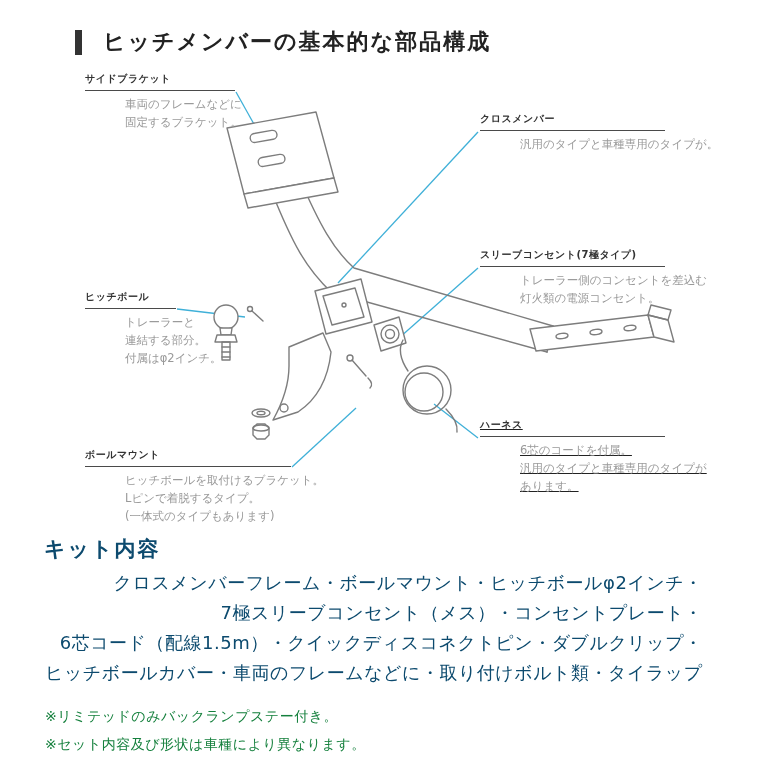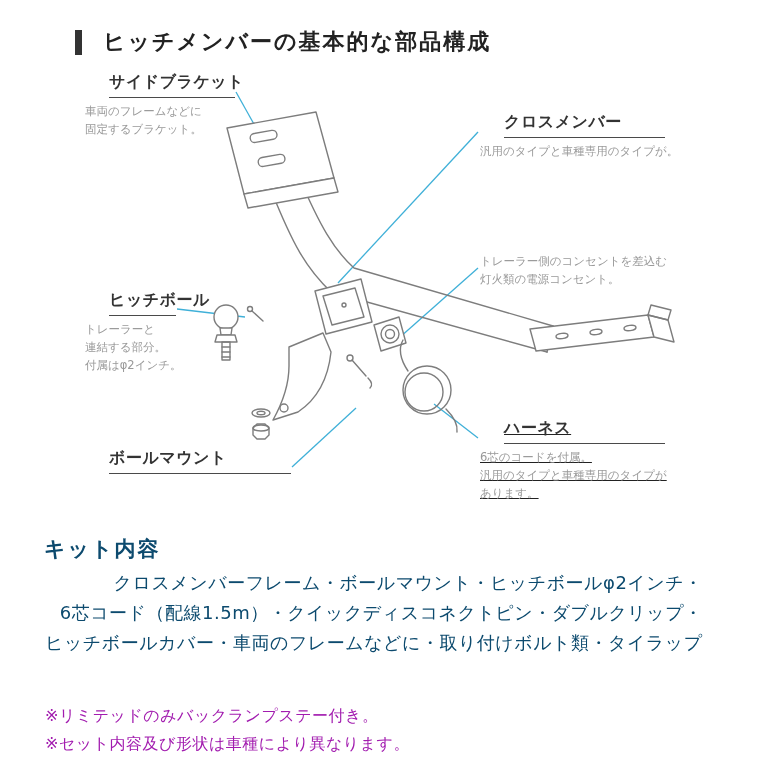--- a/index.html
+++ b/index.html
@@ -13,47 +13,47 @@
   .svg-layer { position:absolute; left:0; top:0; }
 
   
   .title-row { position:absolute; left:75px; top:27px; display:flex; align-items:center; gap:21px; }
   .title-bar { width:7px; height:25px; background:#333; flex:0 0 auto; }
   .page-title { font-size:22px; font-weight:bold; color:#222; letter-spacing:2px; white-space:nowrap; }
 
   
   .callout { position:absolute; }
   .callout-label {
-    font-size:16px; font-weight:bold; color:#333;
+    font-size:10px; font-weight:bold; color:#333;
     padding-bottom:4px; border-bottom:1.5px solid #4a4a4a;
-    letter-spacing:0.5px; white-space:nowrap;margin-left:24px;
+    letter-spacing:0.5px; white-space:nowrap;
   }
   .callout-desc { padding-top:5px; font-size:11.5px; color:#999; line-height:1.55; }
-  .callout-desc span { display:block; white-space:nowrap; }
+  .callout-desc span { display:block; white-space:nowrap;margin-left:40px; }
 
   .co-side    { left:85px;  top:72px;  width:150px; }
   .co-cross   { left:480px; top:112px; width:185px; }
   .co-sleeve  { left:480px; top:248px; width:185px; }
   .co-ball    { left:85px;  top:290px; width:91px;  }
   .co-harness { left:480px; top:418px; width:185px;text-decoration:underline; }
   .co-mount   { left:85px;  top:448px; width:206px; }
 
   
   .kit-heading {
     position:absolute; left:44px; top:535px;
     font-size:21px; font-weight:bold; color:#0c4a6e; letter-spacing:2px;
   }
   .kit-lines {
     position:absolute; left:45px; top:568px;
     font-size:18px; color:#0c4a6e; line-height:30px; letter-spacing:0.5px;text-align:right;
   }
   .kit-lines span { display:block; white-space:nowrap; }
   .kit-notes {
     position:absolute; left:45px; top:702px;
-    font-size:16px; color:#a21caf; line-height:28px; letter-spacing:0.5px;
+    font-size:14px; color:#15803d; line-height:28px; letter-spacing:0.5px;
   }
   .kit-notes span { display:block; white-space:nowrap; }
 </style>
 </head>
 <body>
 
 <div class="page">
 
   <svg class="svg-layer" width="778" height="779" viewBox="0 0 778 779">
 
@@ -159,20 +159,21 @@
   </div>
 
   <div class="callout co-cross">
     <div class="callout-label">クロスメンバー</div>
     <div class="callout-desc">
       <span>汎用のタイプと車種専用のタイプが。</span>
     </div>
   </div>
 
   <div class="callout co-sleeve">
+    <div class="callout-label">スリーブコンセント(7極タイプ)</div>
     <div class="callout-desc">
       <span>トレーラー側のコンセントを差込む</span>
       <span>灯火類の電源コンセント。</span>
     </div>
   </div>
 
   <div class="callout co-ball">
     <div class="callout-label">ヒッチボール</div>
     <div class="callout-desc">
       <span>トレーラーと</span>
@@ -185,26 +186,32 @@
     <div class="callout-label">ハーネス</div>
     <div class="callout-desc">
       <span>6芯のコードを付属。</span>
       <span>汎用のタイプと車種専用のタイプが</span>
       <span>あります。</span>
     </div>
   </div>
 
   <div class="callout co-mount">
     <div class="callout-label">ボールマウント</div>
+    <div class="callout-desc">
+      <span>ヒッチボールを取付けるブラケット。</span>
+      <span>Lピンで着脱するタイプ。</span>
+      <span>(一体式のタイプもあります)</span>
+    </div>
   </div>
 
   <h2 class="kit-heading">キット内容</h2>
 
   <p class="kit-lines">
     <span>クロスメンバーフレーム・ボールマウント・ヒッチボールφ2インチ・</span>
+    <span>7極スリーブコンセント（メス）・コンセントプレート・</span>
     <span>6芯コード（配線1.5m）・クイックディスコネクトピン・ダブルクリップ・</span>
     <span>ヒッチボールカバー・車両のフレームなどに・取り付けボルト類・タイラップ</span>
   </p>
 
   <p class="kit-notes">
     <span>※リミテッドのみバックランプステー付き。</span>
     <span>※セット内容及び形状は車種により異なります。</span>
   </p>
 
 </div>

